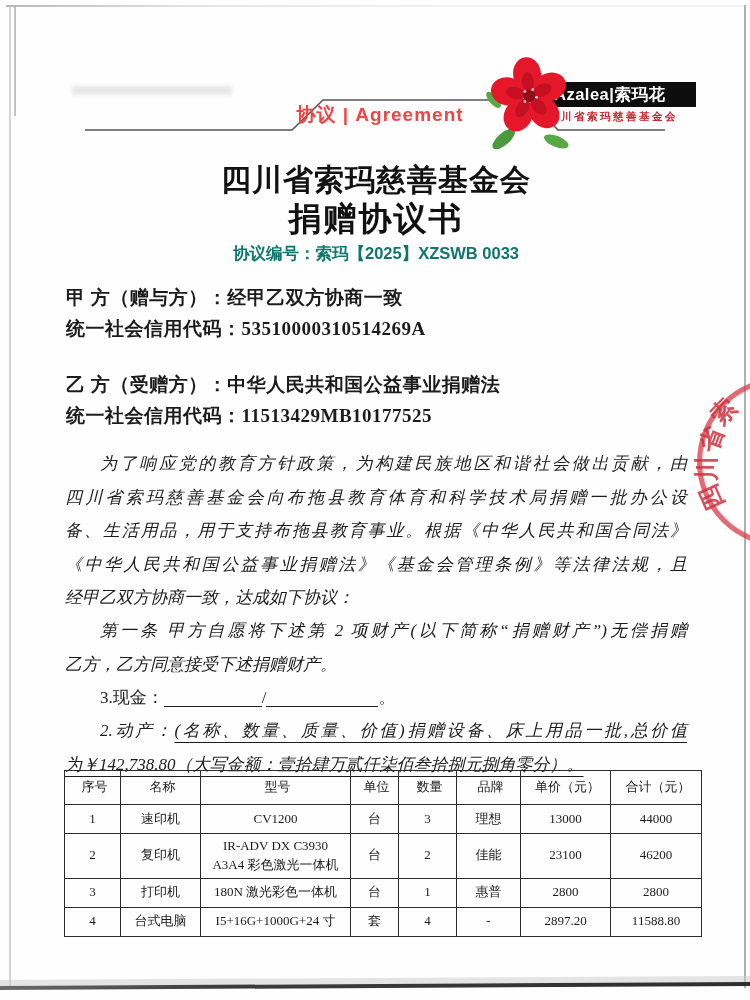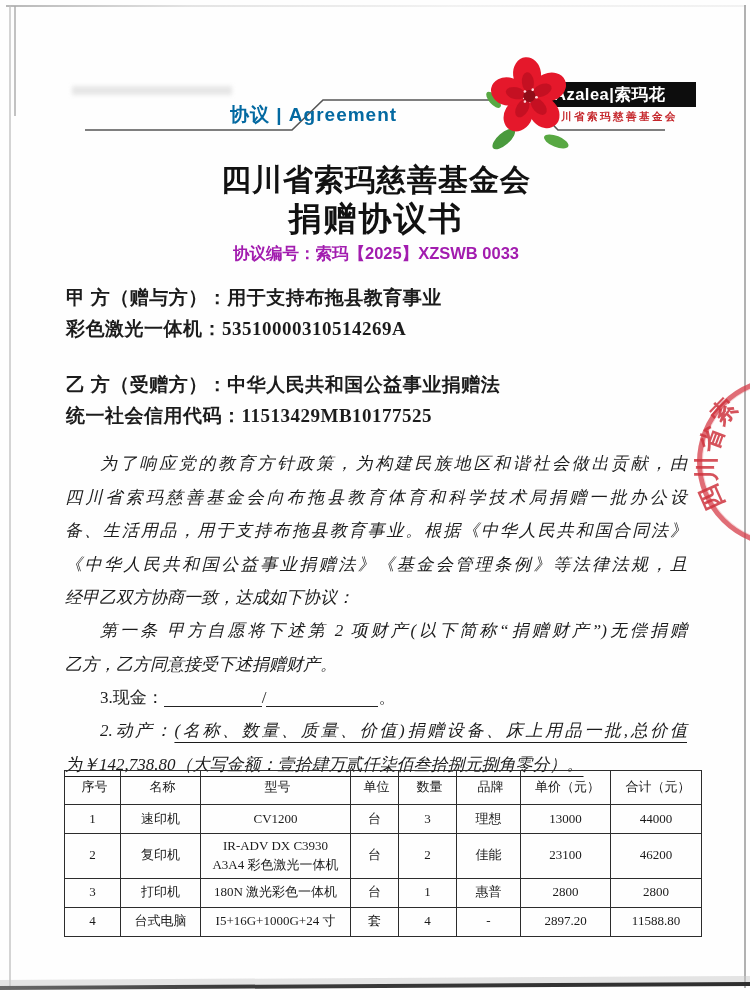--- a/index.html
+++ b/index.html
@@ -10,39 +10,39 @@
   .edge-top{left:6px;right:4px;top:5px;height:2px;background:linear-gradient(to right,#9a9a9a,#d8d8d8 25%,#ececec 60%);opacity:.7;}
   .edge-left{left:9px;top:5px;bottom:10px;width:2px;background:#bdbdbd;opacity:.65;}
   .edge-left2{left:14px;top:6px;height:110px;width:1.5px;background:#a8a8a8;opacity:.7;}
   .edge-right{right:4px;top:5px;bottom:12px;width:2.5px;background:#9d9d9d;opacity:.8;}
   .edge-bottom-smear{left:0;right:0;top:978px;height:6px;background:#c9c9c9;opacity:.5;transform:rotate(-.3deg);}
   .edge-bottom{left:-4px;right:-4px;top:984px;height:4px;background:linear-gradient(to right,#6a6a6a,#3c3c3c 30%,#2e2e2e);transform:rotate(-.3deg);}
   .smudge{position:absolute;left:72px;top:86px;width:160px;height:9px;background:#d7d7d7;filter:blur(2px);opacity:.6;}
 
   
   .header-rule{position:absolute;left:80px;top:93px;}
-  .tab-label{position:absolute;left:230px;top:102px;width:300px;text-align:left;
+  .tab-label{position:absolute;left:230px;top:102px;width:300px;text-align:center;
              font-family:"Liberation Sans","DejaVu Sans",sans-serif;font-weight:700;
-             font-size:19px;letter-spacing:1px;color:#0369a1;}
+             font-size:19px;letter-spacing:1px;color:#ef4444;}
 
   
   .logo-flower{position:absolute;left:480px;top:48px;width:100px;height:108px;z-index:3;transform:rotate(-6deg);}
   .logo-banner{position:absolute;left:544px;top:82px;width:152px;height:25px;background:#0d0d0d;z-index:2;
                color:#fff;font-family:"Liberation Sans","DejaVu Sans",sans-serif;font-weight:700;font-size:16.5px;
                line-height:25px;padding-left:10px;box-sizing:border-box;letter-spacing:.5px;}
   .logo-org{position:absolute;left:548px;top:110px;width:150px;z-index:2;color:#c5262b;
             font-size:10.5px;font-weight:700;letter-spacing:2.5px;white-space:nowrap;}
 
   
   .doc-title{position:absolute;left:65px;width:622px;text-align:center;
              font-family:"Liberation Sans","DejaVu Sans",sans-serif;font-weight:700;color:#111;}
   .doc-title1{top:160px;font-size:30px;letter-spacing:1px;}
   .doc-title2{top:197px;font-size:33px;letter-spacing:2px;}
   .agr-no{position:absolute;left:65px;top:243px;width:622px;text-align:center;
-          font-family:"Liberation Sans","DejaVu Sans",sans-serif;font-weight:700;font-size:16.5px;color:#a21caf;}
+          font-family:"Liberation Sans","DejaVu Sans",sans-serif;font-weight:700;font-size:16.5px;color:#0f766e;}
 
   
   .party{position:absolute;left:66px;width:640px;font-size:19px;font-weight:600;letter-spacing:.5px;white-space:nowrap;}
   .party-a{top:285px;} .party-a-code{top:316px;} .party-b{top:372px;} .party-b-code{top:403px;}
 
   
   .para{position:absolute;left:65px;width:622px;font-size:17px;}
   .para .line{height:33.5px;line-height:33.5px;text-align:justify;text-align-last:justify;white-space:nowrap;font-style:italic;}
   .para .line:last-child{text-align-last:auto;}
   .para .line:first-child{text-indent:35px;}
@@ -115,22 +115,22 @@
         <circle cx="45" cy="53" r="1.3"></circle>
       </g>
   </svg>
   <div class="logo-banner">Azalea|索玛花</div>
   <div class="logo-org">四川省索玛慈善基金会</div>
 
   <div class="doc-title doc-title1">四川省索玛慈善基金会</div>
   <div class="doc-title doc-title2">捐赠协议书</div>
   <div class="agr-no">协议编号：索玛【2025】XZSWB 0033</div>
 
-  <div class="party party-a">甲 方（赠与方）：用于支持布拖县教育事业</div>
-  <div class="party party-a-code">彩色激光一体机：53510000310514269A</div>
+  <div class="party party-a">甲 方（赠与方）：经甲乙双方协商一致</div>
+  <div class="party party-a-code">统一社会信用代码：53510000310514269A</div>
   <div class="party party-b">乙 方（受赠方）：中华人民共和国公益事业捐赠法</div>
   <div class="party party-b-code">统一社会信用代码：11513429MB10177525</div>
 
   <div class="para p-preamble">
       <div class="line">为了响应党的教育方针政策，为构建民族地区和谐社会做出贡献，由</div>
       <div class="line">四川省索玛慈善基金会向布拖县教育体育和科学技术局捐赠一批办公设</div>
       <div class="line">备、生活用品，用于支持布拖县教育事业。根据《中华人民共和国合同法》</div>
       <div class="line">《中华人民共和国公益事业捐赠法》《基金会管理条例》等法律法规，且</div>
       <div class="line">经甲乙双方协商一致，达成如下协议：</div>
     </div>

